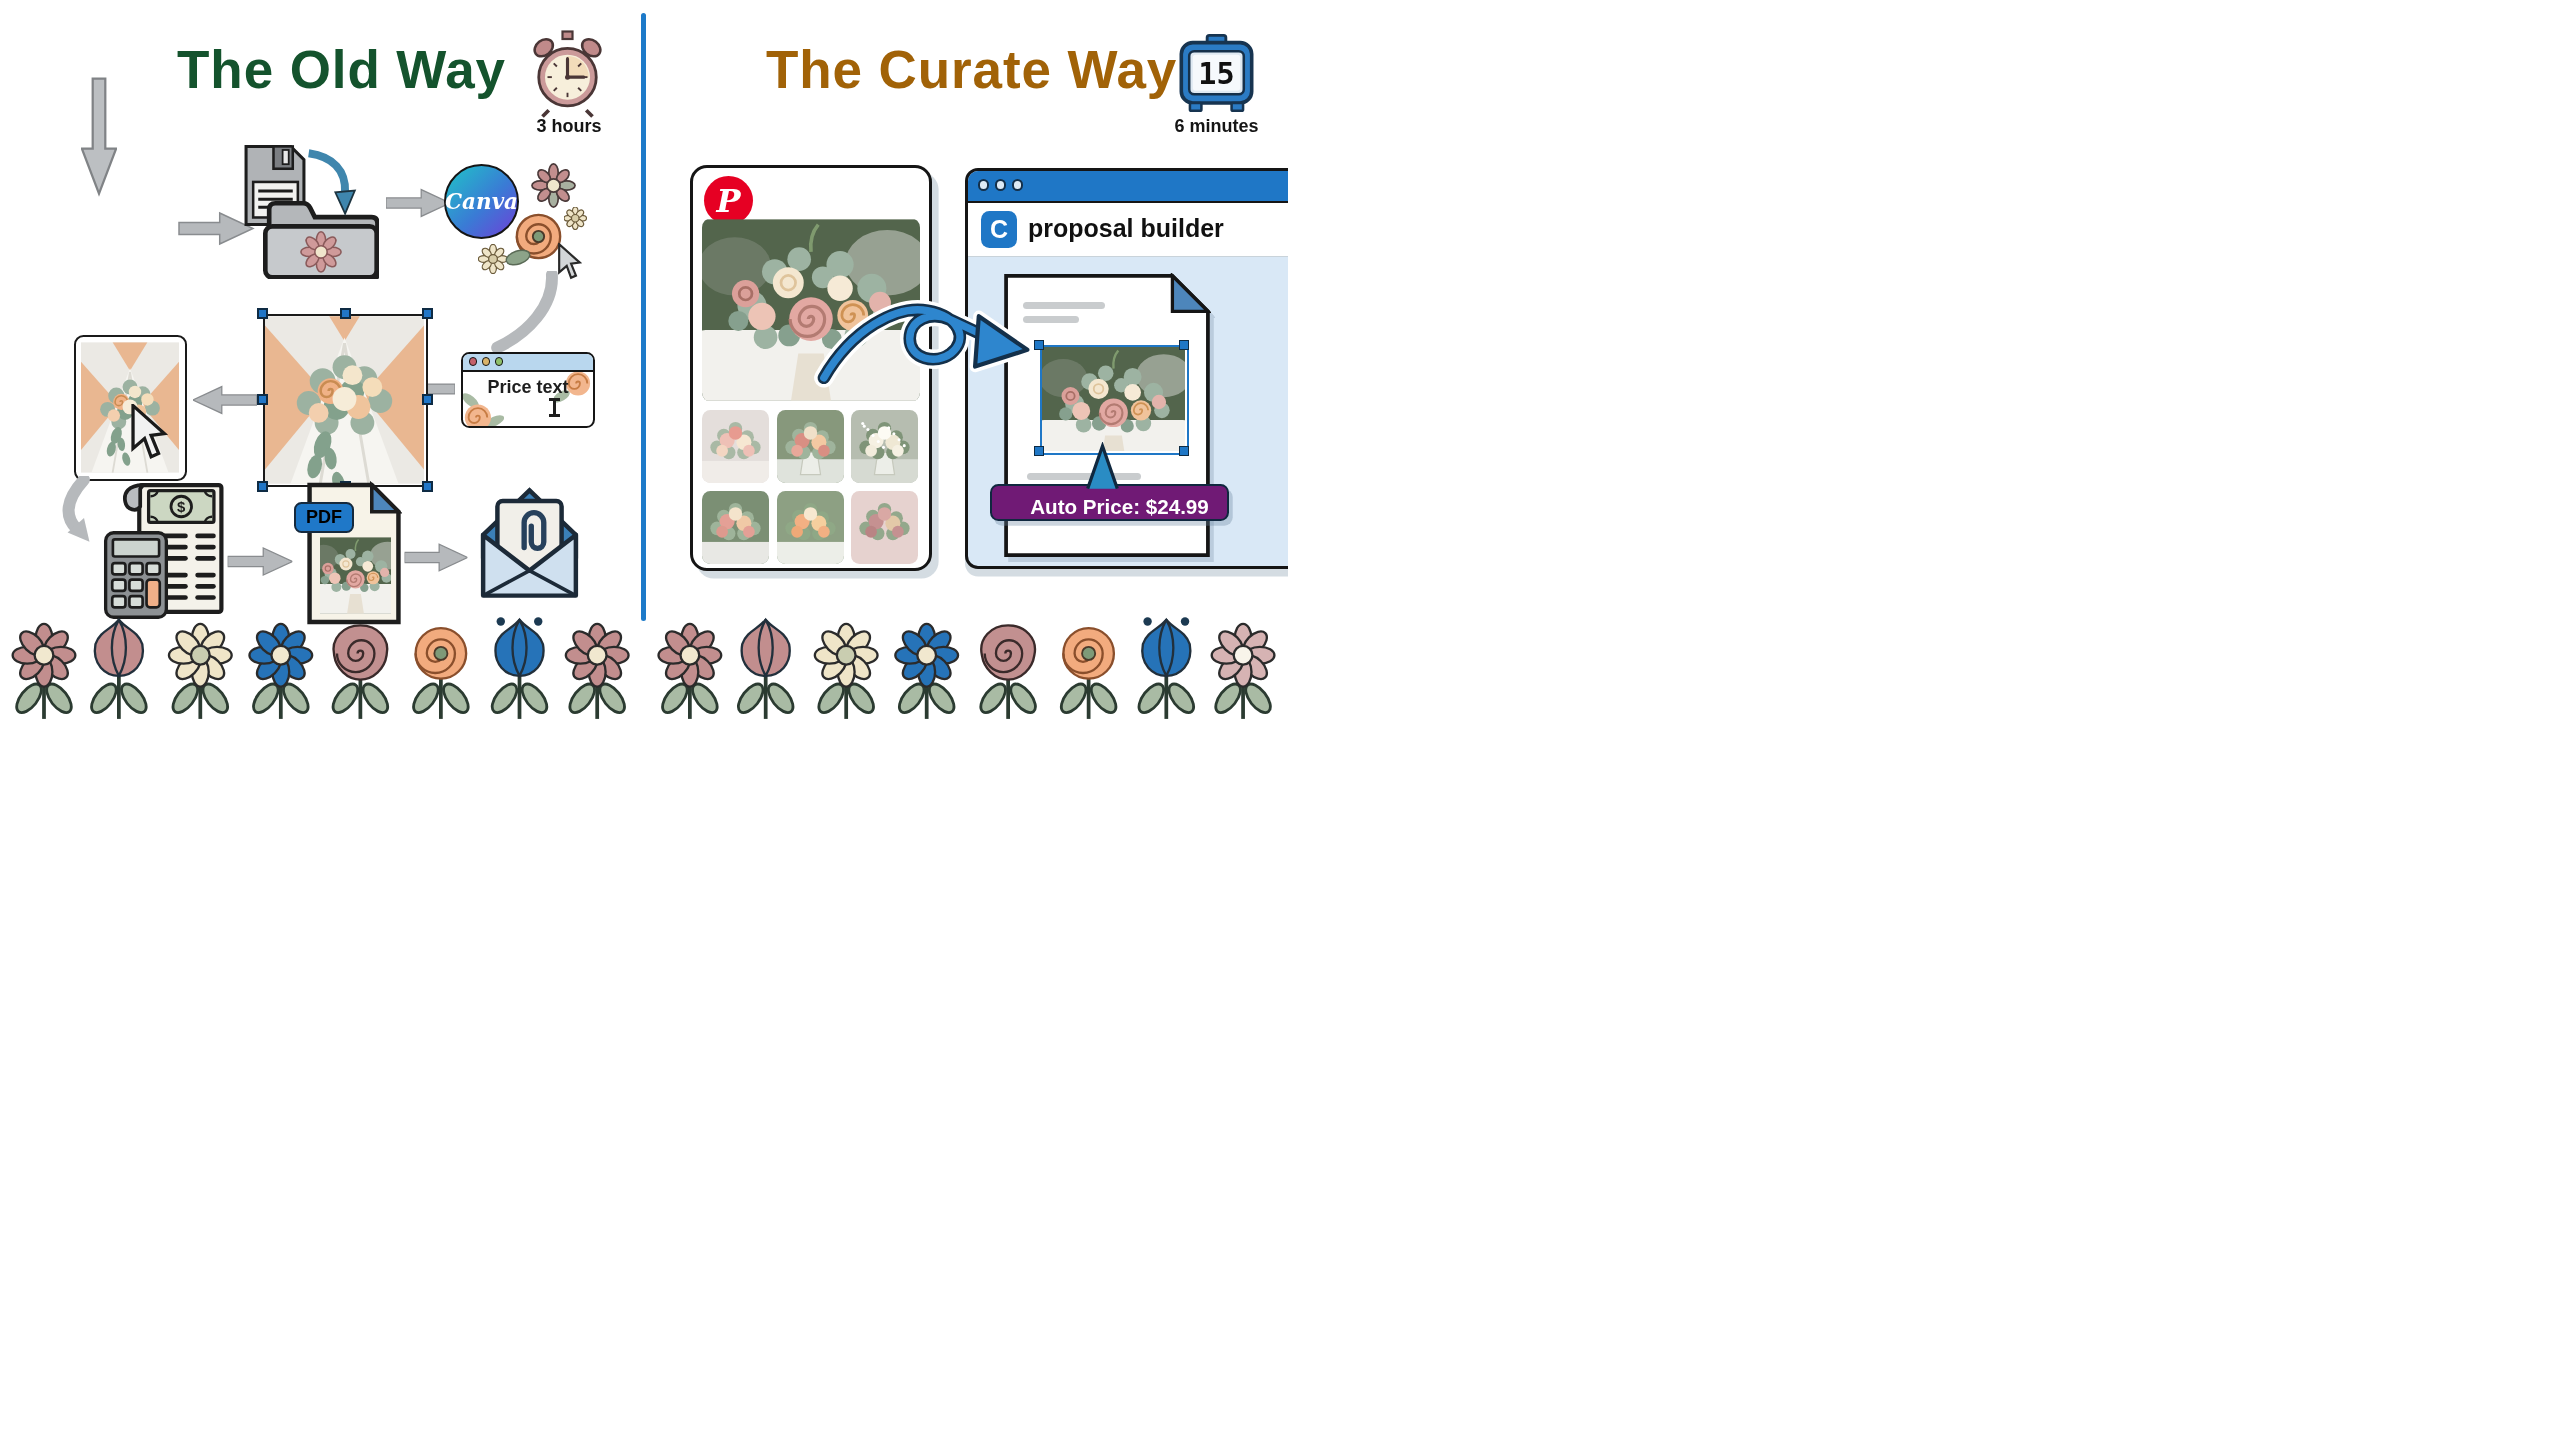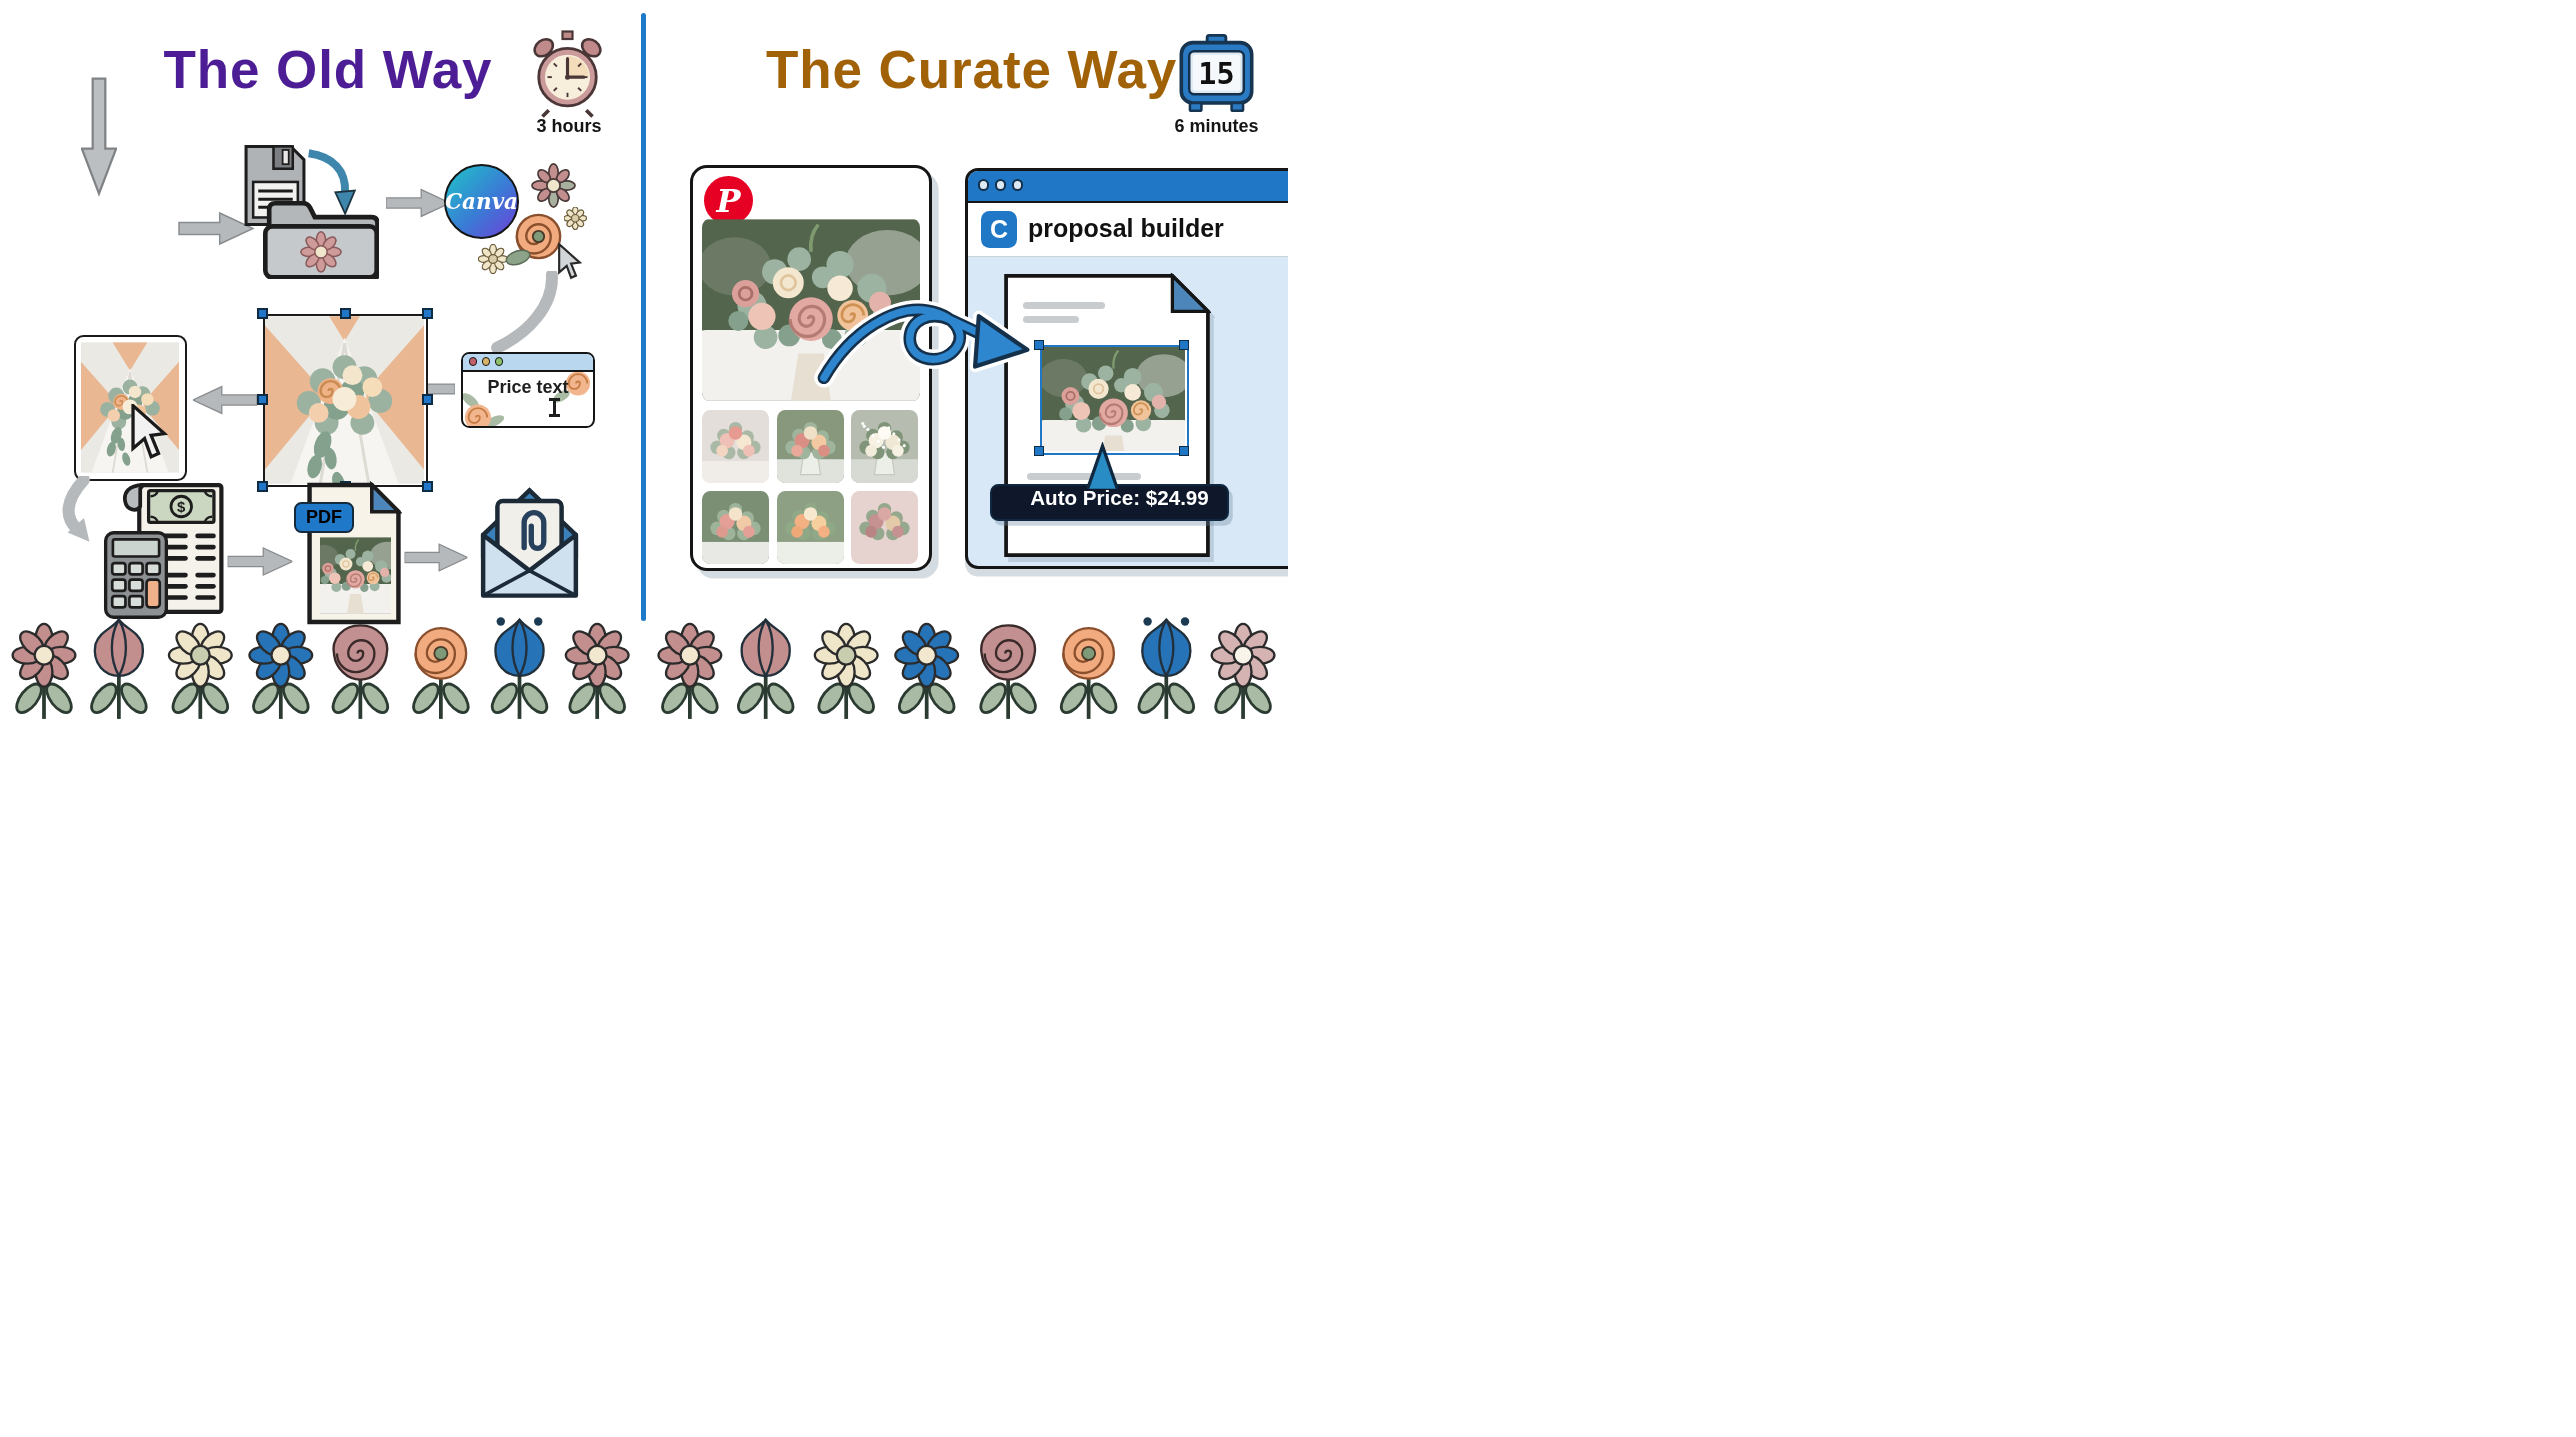--- a/index.html
+++ b/index.html
@@ -1,21 +1,21 @@
 <!DOCTYPE html>
 <html style="font-size:15px"><head>
 <meta charset="utf-8">
 <style>
   html,body{margin:0;padding:0;background:#ffffff;}
   .stage{position:relative;width:1288px;height:719px;background:#ffffff;overflow:hidden;
          font-family:"Liberation Sans",sans-serif;}
   .abs{position:absolute;}
   
   .title{font-weight:bold;font-size:53px;letter-spacing:0.9px;white-space:nowrap;}
-  .title-old{left:150px;top:39px;width:356px;text-align:center;color:#4c1d95;}
+  .title-old{left:150px;top:39px;width:356px;text-align:right;color:#14532d;}
   .title-curate{left:766px;top:39px;width:393px;text-align:center;color:#a16207;}
   .duration{font-weight:bold;font-size:18px;color:#151515;text-align:center;}
   
   .divider{left:641px;top:13px;width:4.7px;height:608px;border-radius:3.7px;background:#1d7ac9;}
   
   .pic-frame{background:#fff;border:2.8px solid #8a8d90;border-radius:5.6px;box-sizing:border-box;padding:4.7px;}
   .pic-frame.dark{border-color:#1a1a1a;border-radius:9.4px;}
   .washed{opacity:.42;filter:saturate(.65);}
   
   .tt-win{left:461px;top:352px;width:134px;height:76px;background:#fff;border:2.8px solid #151515;
@@ -52,23 +52,23 @@
   .bwin{left:965px;top:168px;width:337px;height:401px;background:#d9e8f6;border:3.3px solid #151515;
         border-radius:13px;box-sizing:border-box;overflow:hidden;box-shadow:0 7.5px 0 rgba(176,192,203,.55);}
   .bbar{height:30px;background:#1f77c6;border-bottom:2.8px solid #151515;position:relative;}
   .bdot{position:absolute;top:8.4px;width:11.2px;height:11.2px;border-radius:50%;background:#ddeaf5;
         border:2.3px solid #14304a;box-sizing:border-box;}
   .bstrip{height:53px;background:#ffffff;border-bottom:1.9px solid #c9d3da;position:relative;}
   .c-logo{position:absolute;left:13px;top:8.4px;width:36px;height:37px;border-radius:8.4px;background:#1f77c6;
           color:#fff;font-weight:bold;font-size:25px;display:flex;align-items:center;justify-content:center;}
   .btitle{position:absolute;left:60px;top:11.2px;font-weight:bold;font-size:25px;color:#111;}
   .gline{position:absolute;background:#c9ccce;border-radius:3.7px;height:6.6px;}
-  .bubble{left:990px;top:484px;width:239px;height:37px;background:#0f172a;border:2.8px solid #10283f;
+  .bubble{left:990px;top:484px;width:239px;height:37px;background:#701a75;border:2.8px solid #10283f;
           border-radius:8.4px;box-sizing:border-box;color:#fff;font-weight:bold;font-size:20.6px;
-          display:flex;align-items:flex-start;justify-content:center;box-shadow:3.7px 4.7px 0 rgba(110,135,160,.35);padding-left:20px;}
+          display:flex;align-items:flex-end;justify-content:center;box-shadow:3.7px 4.7px 0 rgba(110,135,160,.35);padding-left:20px;}
   svg{display:block;}
 </style>
 </head>
 <body>
 
 <div class="stage">
 
   <svg width="0" height="0" style="position:absolute">
     <defs>
       <symbol id="sym-bouquet" viewBox="0 0 240 200" preserveAspectRatio="xMidYMid slice">

